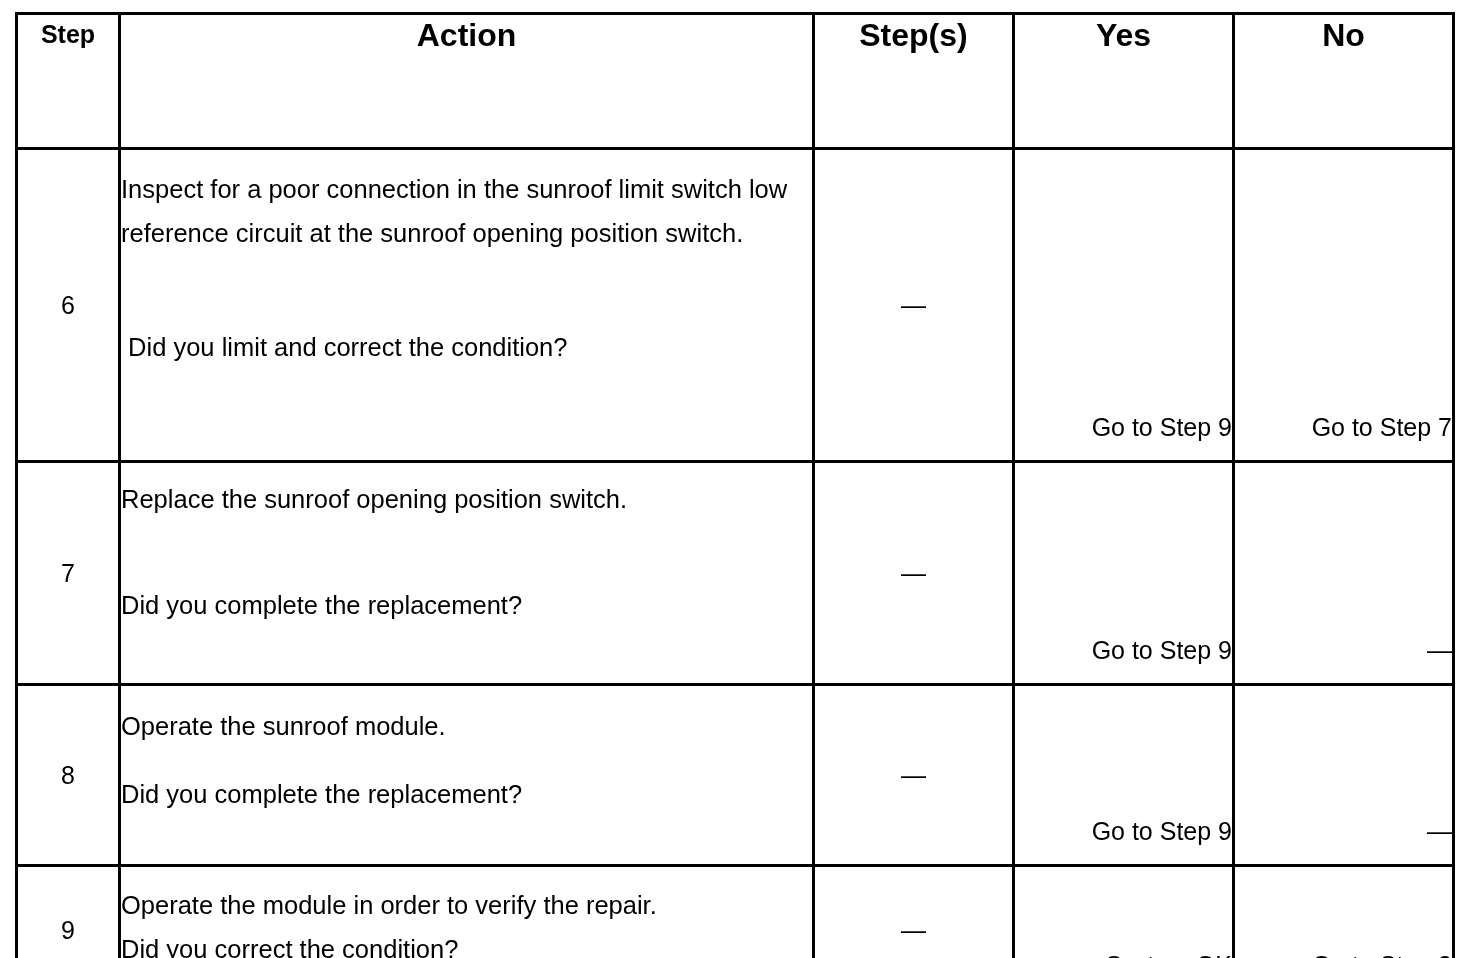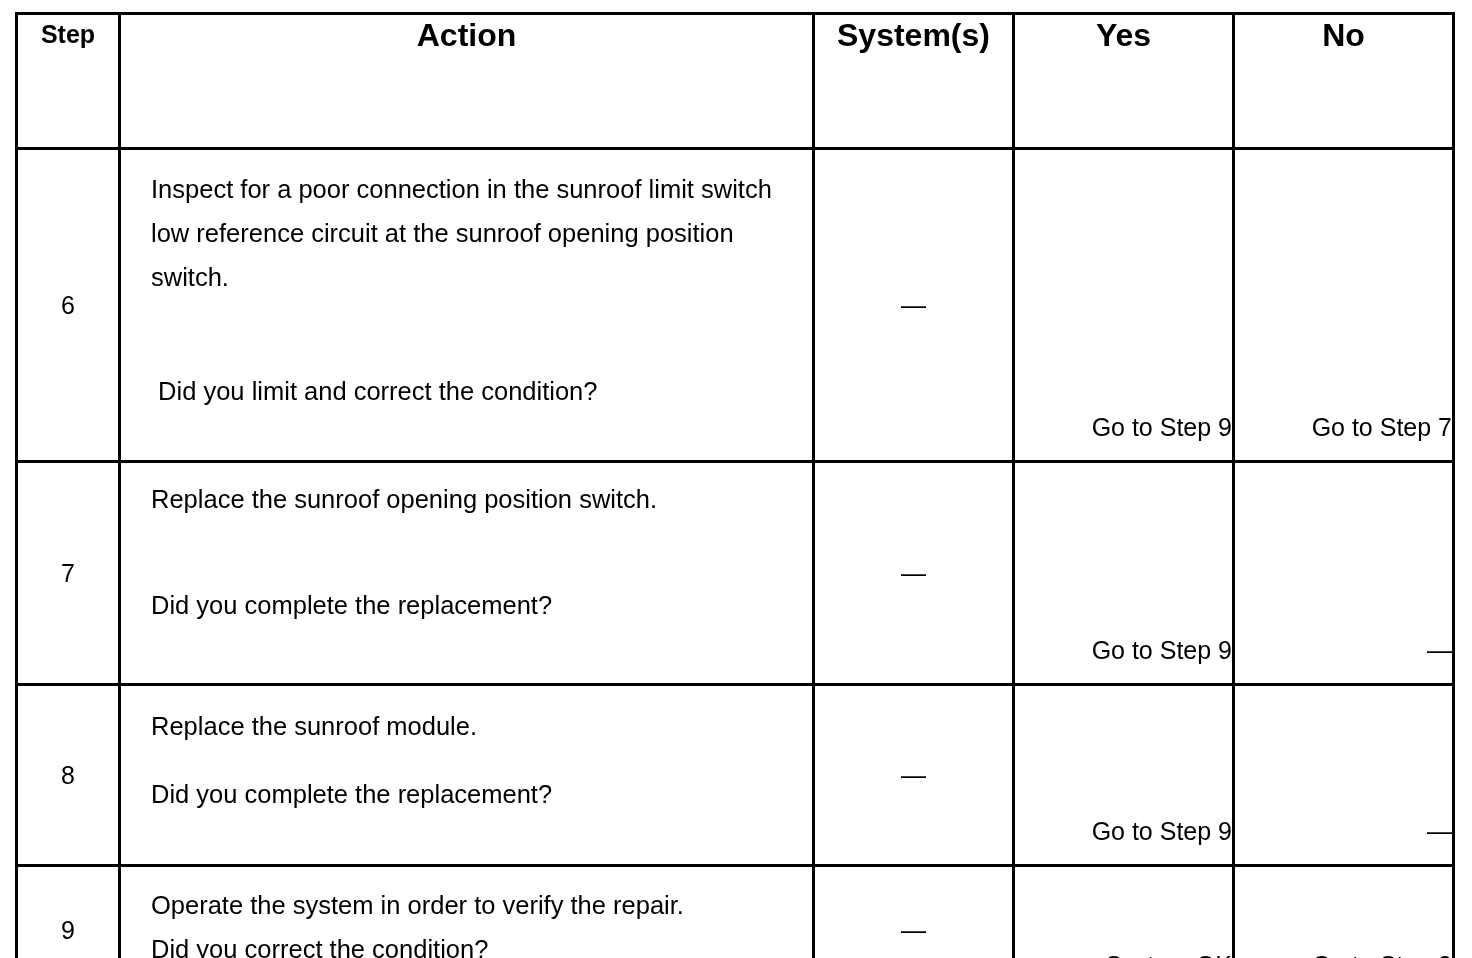--- a/index.html
+++ b/index.html
@@ -96,21 +96,21 @@
     text-align: right;
     vertical-align: bottom;
     font-size: 25px;
     padding-bottom: 18px;
   }
 
   
   .action-body {
     position: relative;
     height: 100%;
-    padding: 0 14px 0 30px;
+    padding: 0 14px 0 0;
     box-sizing: border-box;
   }
   .action-lead {
     display: block;
     font-size: 25.5px;
     line-height: 44px;
     white-space: pre-wrap;
   }
   .action-gap {
     display: block;
@@ -161,21 +161,21 @@
       <col class="col-yes">
       <col class="col-no">
     </colgroup>
 
     <thead>
       <tr>
         <th class="th-step">
           <span class="th-step-inner">Step</span>
         </th>
         <th>Action</th>
-        <th>System(s)</th>
+        <th>Step(s)</th>
         <th>Yes</th>
         <th>No</th>
       </tr>
     </thead>
 
     <tbody>
 
       <tr class="row-6">
         <td class="cell-step">6</td>
         <td class="cell-action">
@@ -205,37 +205,37 @@
           <span class="dash">—</span>
         </td>
         <td class="cell-yes">Go to Step 9</td>
         <td class="cell-no">—</td>
       </tr>
 
       <tr class="row-8">
         <td class="cell-step">8</td>
         <td class="cell-action">
           <div class="action-body">
-            <span class="action-lead">Replace the sunroof module.</span>
+            <span class="action-lead">Operate the sunroof module.</span>
             <span class="action-gap"></span>
             <span class="action-q">Did you complete the replacement?</span>
           </div>
         </td>
         <td class="cell-value">
           <span class="dash">—</span>
         </td>
         <td class="cell-yes">Go to Step 9</td>
         <td class="cell-no">—</td>
       </tr>
 
       <tr class="row-9">
         <td class="cell-step">9</td>
         <td class="cell-action">
           <div class="action-body">
-            <span class="action-lead">Operate the system in order to verify the repair.</span>
+            <span class="action-lead">Operate the module in order to verify the repair.</span>
             <span class="action-gap"></span>
             <span class="action-q">Did you correct the condition?</span>
           </div>
         </td>
         <td class="cell-value">
           <span class="dash">—</span>
         </td>
         <td class="cell-yes">System OK</td>
         <td class="cell-no">Go to Step 3</td>
       </tr>

